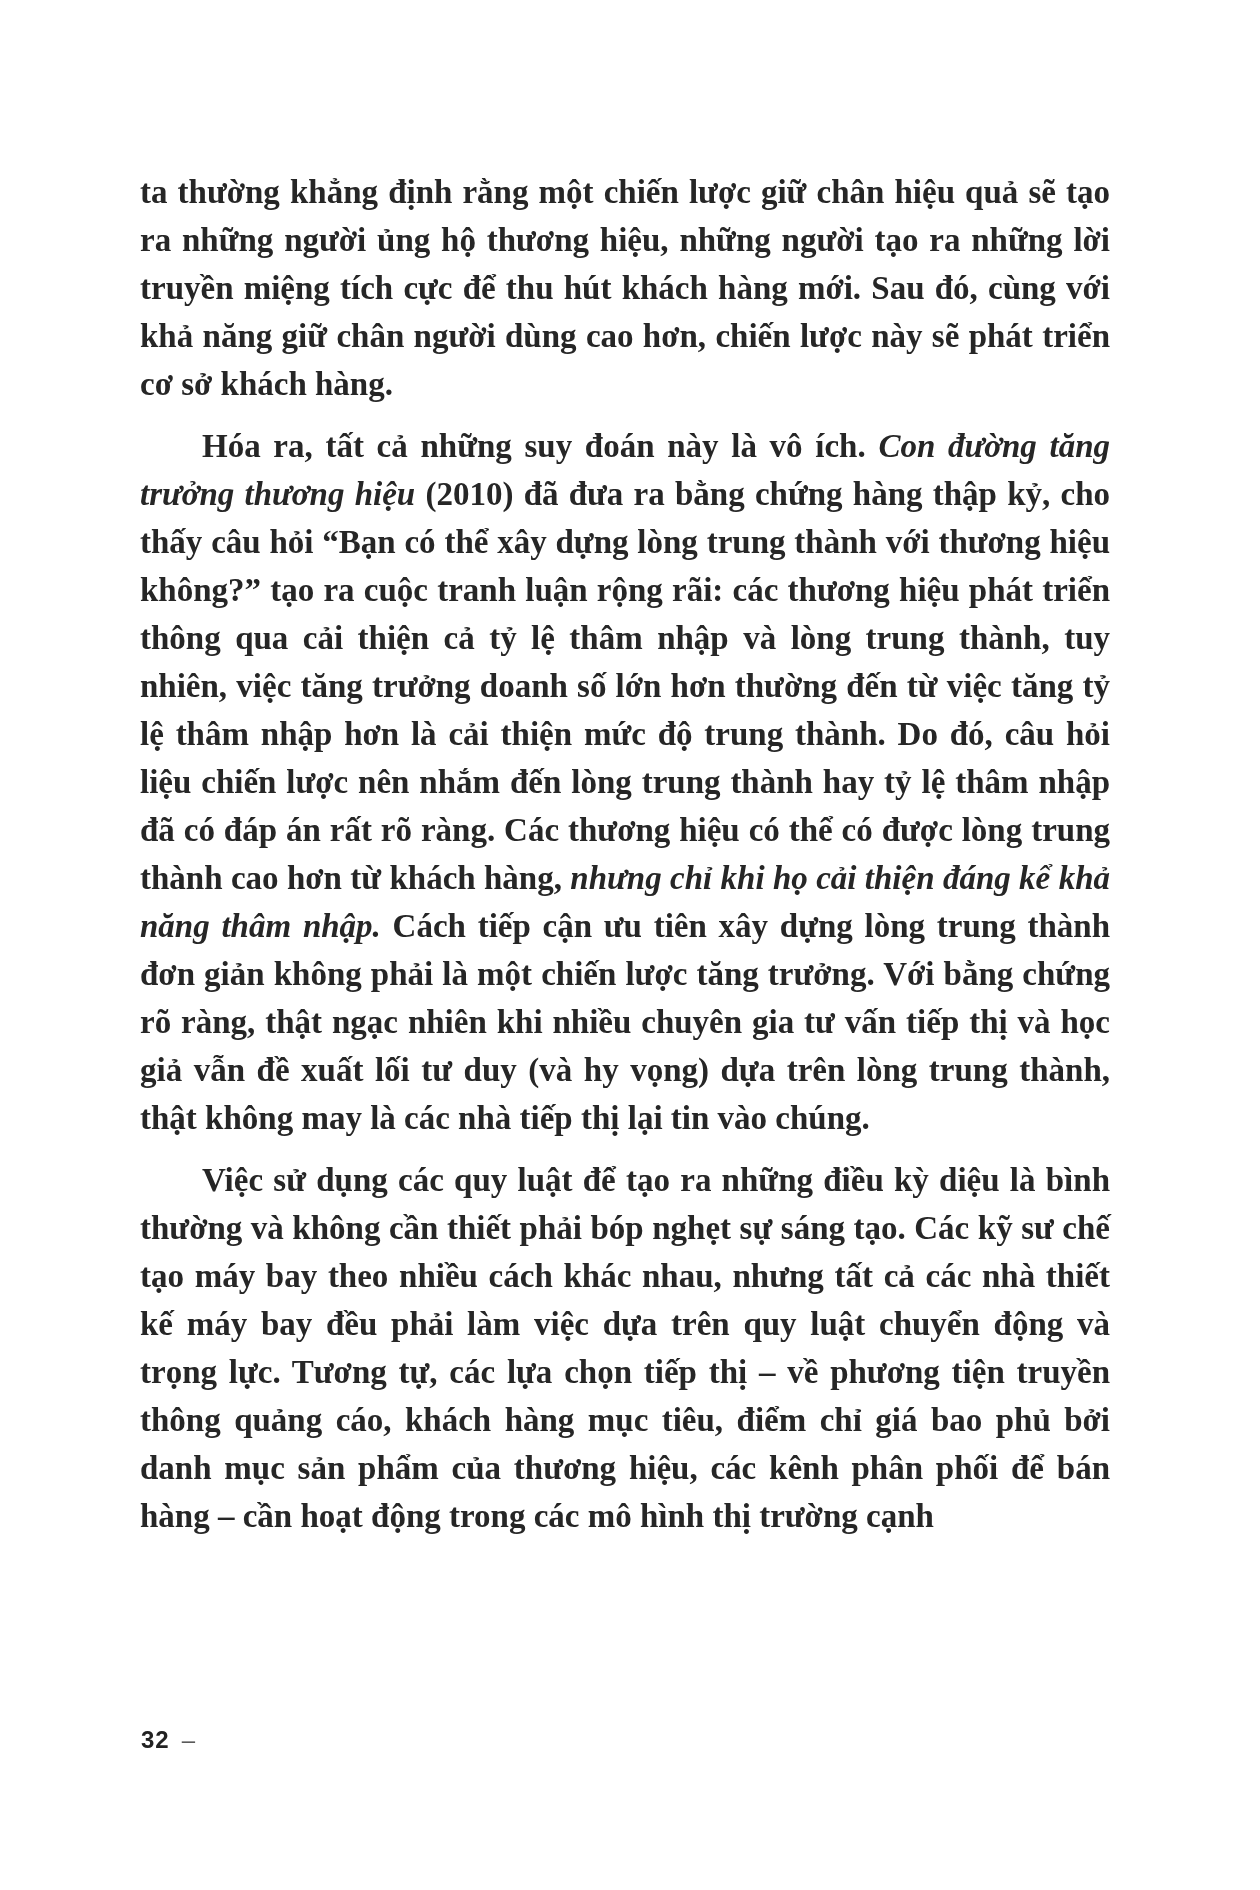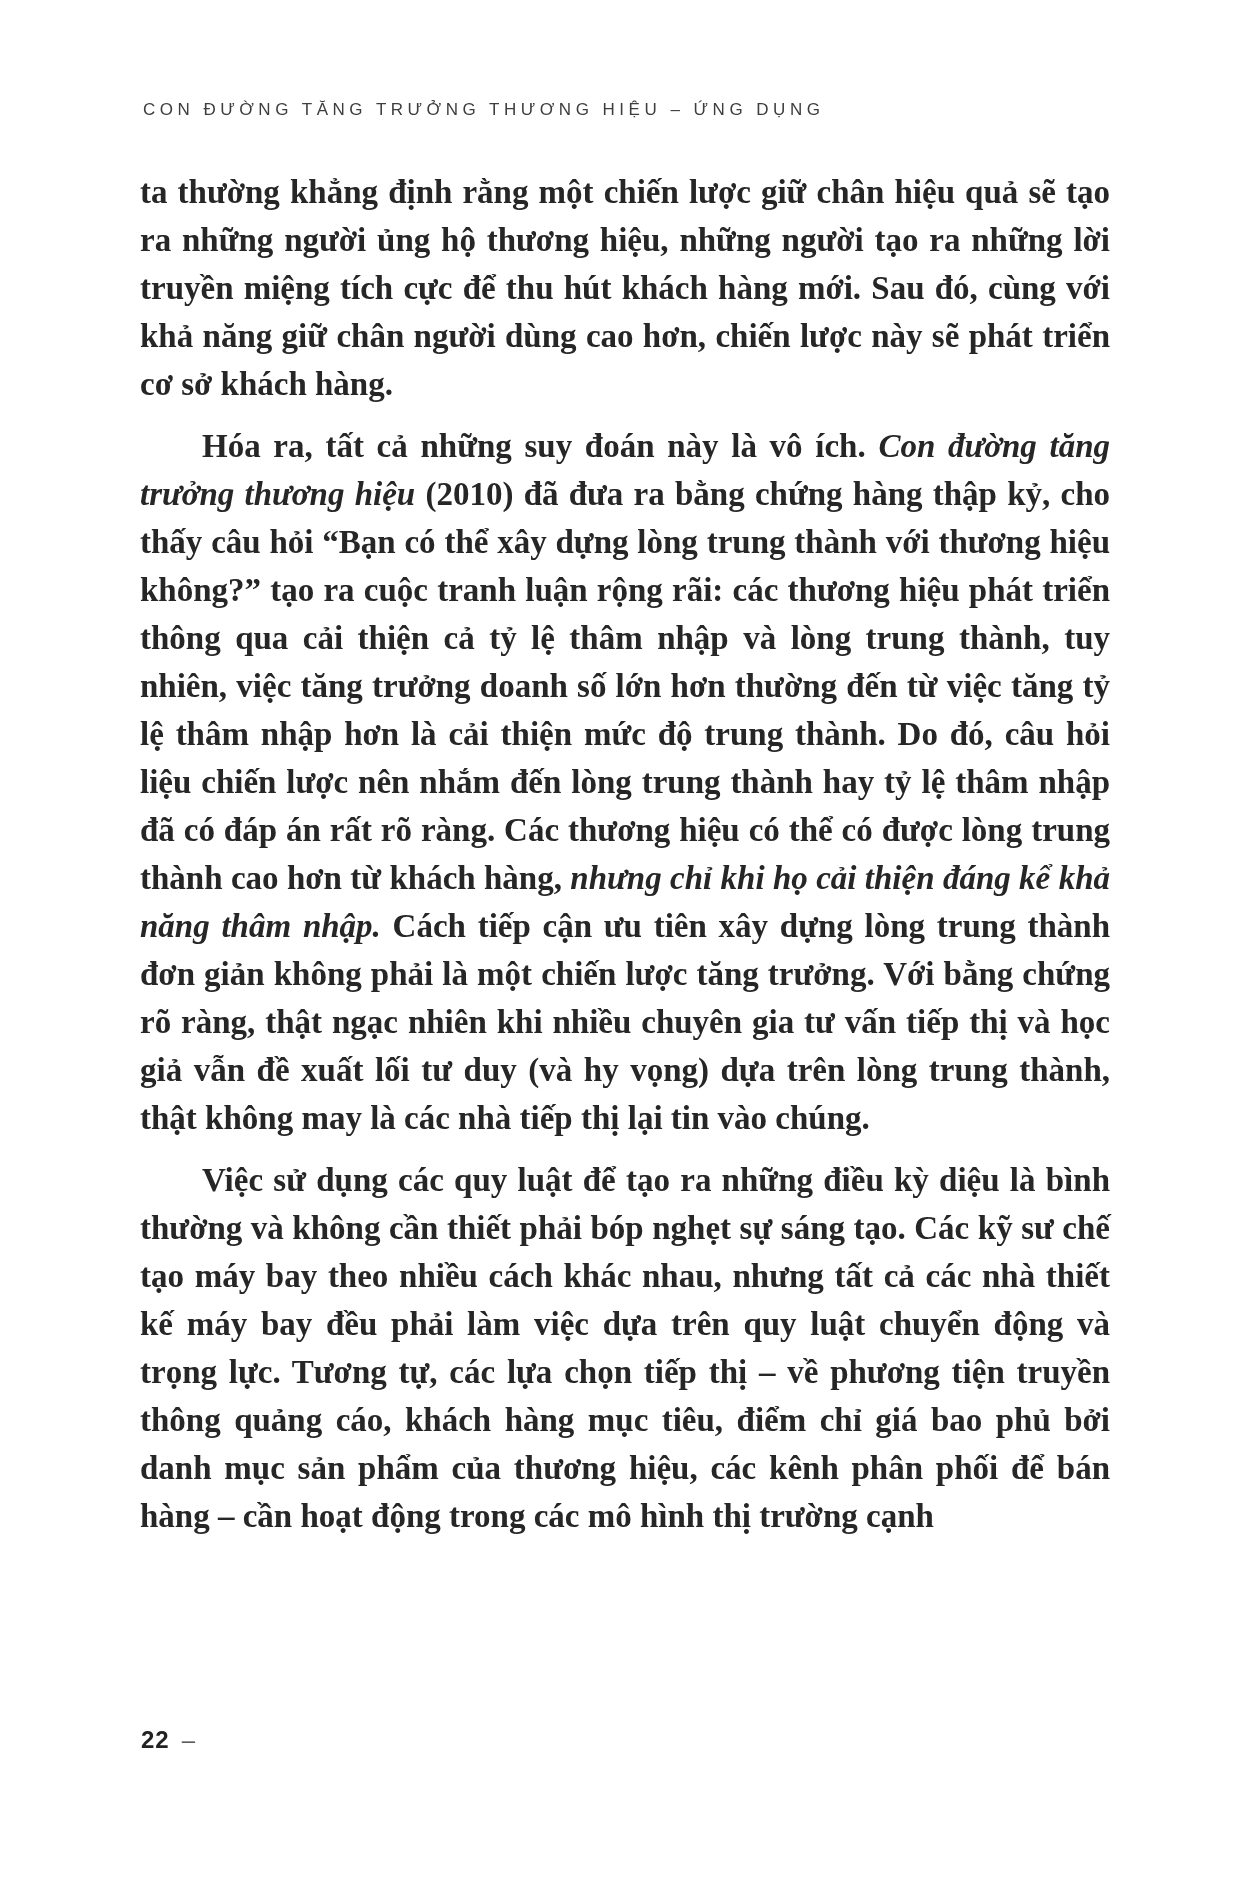--- a/index.html
+++ b/index.html
@@ -63,24 +63,23 @@
   .footer-dash {
     margin-left: 12px;
     font-weight: 400;
     color: #5a5a5a;
   }
 </style>
 </head>
 <body>
 
 <div class="page">
-  <div class="running-header">CON ĐƯỜNG TĂNG TRƯỞNG THƯƠNG HIỆU – ỨNG DỤNG</div>
 
   <div class="body-text">
       <p class="para"><span class="seg">ta thường khẳng định rằng một chiến lược giữ chân hiệu quả sẽ tạo ra những người ủng hộ thương hiệu, những người tạo ra những lời truyền miệng tích cực để thu hút khách hàng mới. Sau đó, cùng với khả năng giữ chân người dùng cao hơn, chiến lược này sẽ phát triển cơ sở khách hàng.</span></p>
       <p class="para indent"><span class="seg">Hóa ra, tất cả những suy đoán này là vô ích. </span><span class="seg italic">Con đường tăng trưởng thương hiệu</span><span class="seg"> (2010) đã đưa ra bằng chứng hàng thập kỷ, cho thấy câu hỏi “Bạn có thể xây dựng lòng trung thành với thương hiệu không?” tạo ra cuộc tranh luận rộng rãi: các thương hiệu phát triển thông qua cải thiện cả tỷ lệ thâm nhập và lòng trung thành, tuy nhiên, việc tăng trưởng doanh số lớn hơn thường đến từ việc tăng tỷ lệ thâm nhập hơn là cải thiện mức độ trung thành. Do đó, câu hỏi liệu chiến lược nên nhắm đến lòng trung thành hay tỷ lệ thâm nhập đã có đáp án rất rõ ràng. Các thương hiệu có thể có được lòng trung thành cao hơn từ khách hàng, </span><span class="seg italic">nhưng chỉ khi họ cải thiện đáng kể khả năng thâm nhập.</span><span class="seg"> Cách tiếp cận ưu tiên xây dựng lòng trung thành đơn giản không phải là một chiến lược tăng trưởng. Với bằng chứng rõ ràng, thật ngạc nhiên khi nhiều chuyên gia tư vấn tiếp thị và học giả vẫn đề xuất lối tư duy (và hy vọng) dựa trên lòng trung thành, thật không may là các nhà tiếp thị lại tin vào chúng.</span></p>
       <p class="para indent"><span class="seg">Việc sử dụng các quy luật để tạo ra những điều kỳ diệu là bình thường và không cần thiết phải bóp nghẹt sự sáng tạo. Các kỹ sư chế tạo máy bay theo nhiều cách khác nhau, nhưng tất cả các nhà thiết kế máy bay đều phải làm việc dựa trên quy luật chuyển động và trọng lực. Tương tự, các lựa chọn tiếp thị – về phương tiện truyền thông quảng cáo, khách hàng mục tiêu, điểm chỉ giá bao phủ bởi danh mục sản phẩm của thương hiệu, các kênh phân phối để bán hàng – cần hoạt động trong các mô hình thị trường cạnh</span></p>
     </div>
 
   <div class="page-footer">
-    <span class="page-number">22</span><span class="footer-dash">–</span>
+    <span class="page-number">32</span><span class="footer-dash">–</span>
   </div>
 </div>
 
 </body></html>

